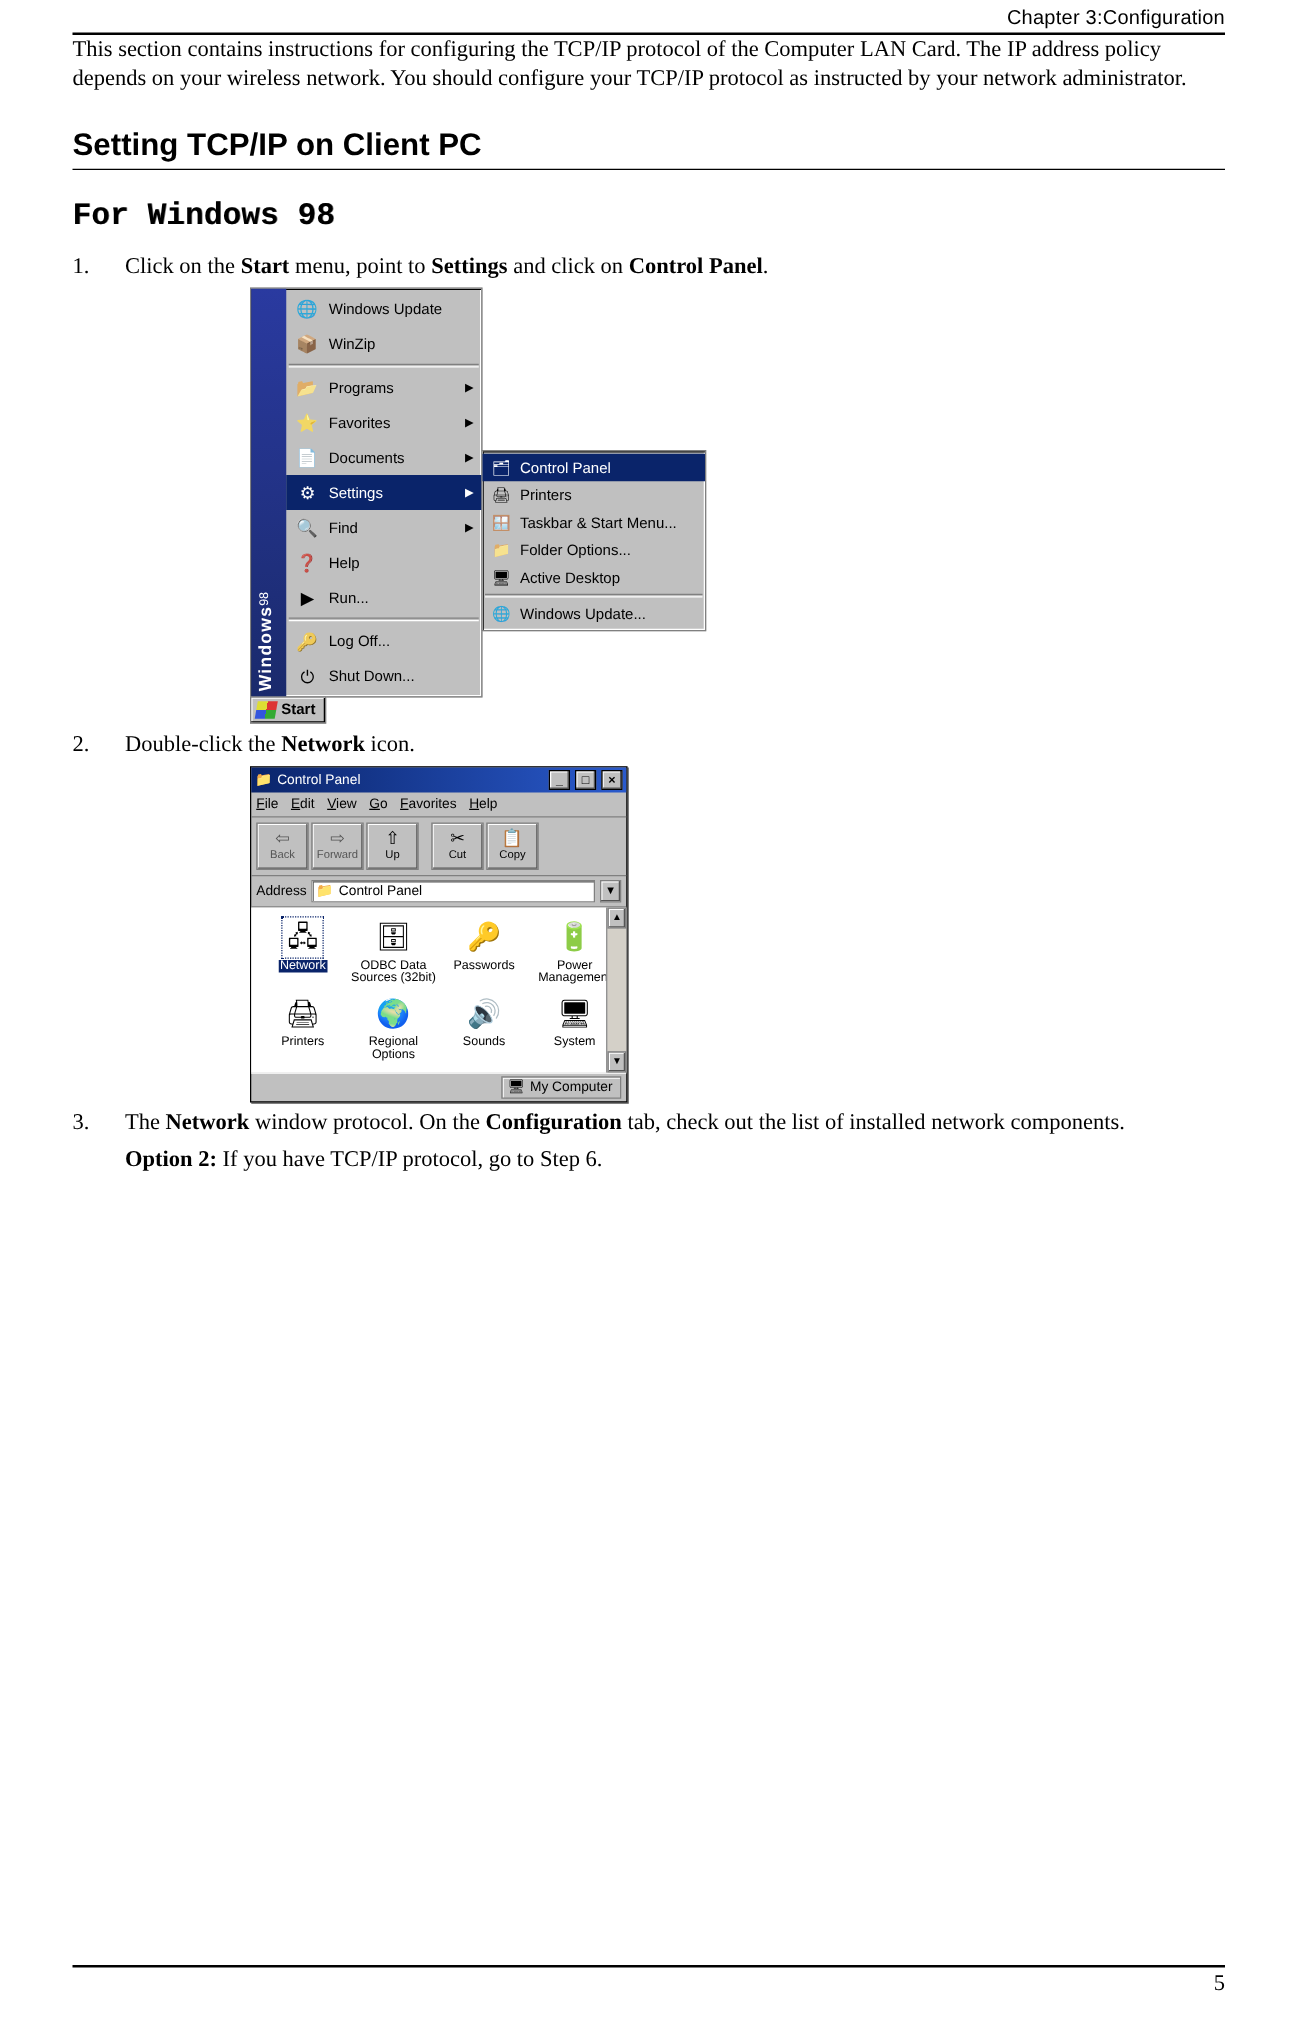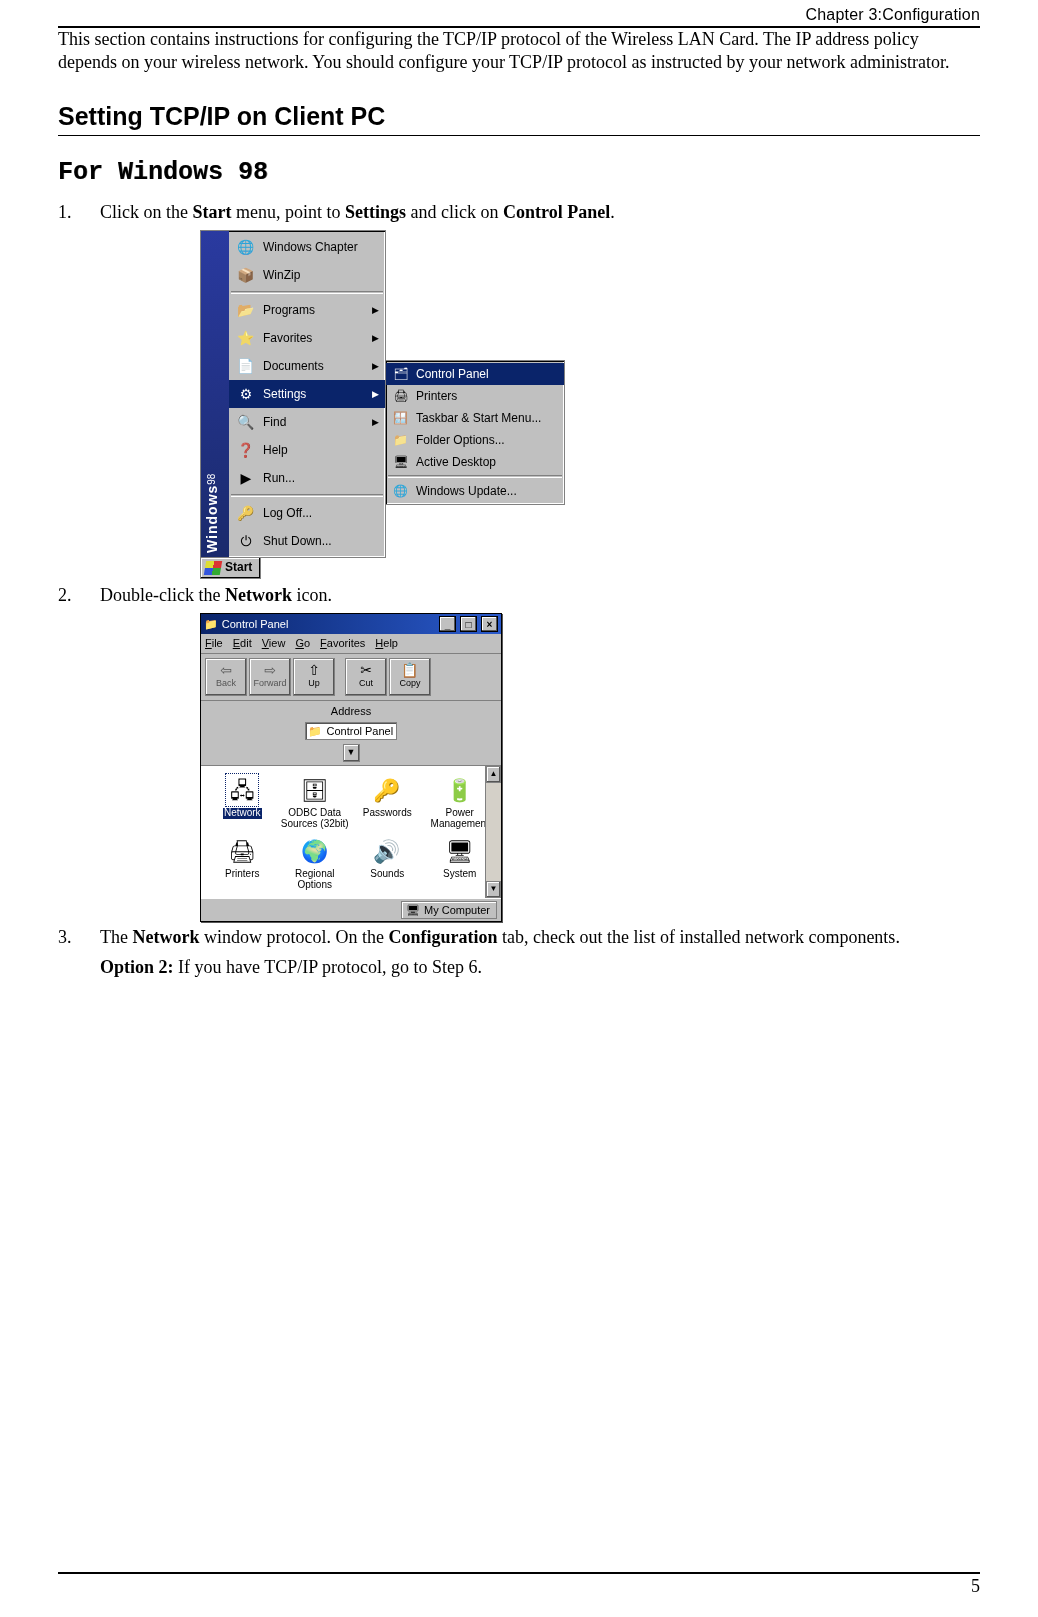--- a/index.html
+++ b/index.html
@@ -191,21 +191,21 @@
   }
   .tbtn{
     width:40px;height:36px;border:1px solid #808080;background:#c0c0c0;
     box-shadow:-1px -1px 0 #555 inset,1px 1px 0 #fff inset;
     display:flex;flex-direction:column;align-items:center;justify-content:center;
     font-size:9px;color:#555;gap:1px;
   }
   .tbtn.en{color:#000;}
   .tbtn .ico{font-size:14px;line-height:1;}
   .cp-tool .tsep{width:6px;}
-  .cp-addr{display:flex;align-items:center;gap:4px;padding:3px 4px;border-bottom:1px solid #808080;flex-direction:column;}
+  .cp-addr{display:flex;align-items:center;gap:4px;padding:3px 4px;border-bottom:1px solid #808080;}
   .cp-addr .field{flex:1;background:#fff;border:1px solid #808080;box-shadow:1px 1px 0 #555 inset;padding:1px 3px;display:flex;align-items:center;gap:4px;}
   .cp-addr .drop{width:15px;height:16px;background:#c0c0c0;border:1px solid #808080;box-shadow:-1px -1px 0 #555 inset,1px 1px 0 #fff inset;display:flex;align-items:center;justify-content:center;font-size:9px;}
   .cp-body{background:#fff;padding:8px 6px;display:grid;grid-template-columns:repeat(4,1fr);gap:6px 2px;position:relative;}
   .cp-icon{display:flex;flex-direction:column;align-items:center;text-align:center;gap:2px;font-size:10px;line-height:1.05;}
   .cp-icon .glyph{width:32px;height:32px;display:flex;align-items:center;justify-content:center;font-size:22px;}
   .cp-icon.sel .lbl{background:#0a246a;color:#fff;padding:0 1px;}
   .cp-icon.sel .glyph{outline:1px dotted #0a246a;}
   .cp-scroll{position:absolute;right:0;top:0;bottom:0;width:15px;background:#c0c0c0;border-left:1px solid #808080;display:flex;flex-direction:column;}
   .cp-scroll .sbtn{height:15px;background:#c0c0c0;border:1px solid #808080;box-shadow:-1px -1px 0 #555 inset,1px 1px 0 #fff inset;display:flex;align-items:center;justify-content:center;font-size:8px;}
   .cp-scroll .thumb{flex:1;background:#d4d0c8;}
@@ -223,21 +223,21 @@
     padding-top:2px;
   }
 </style>
 </head>
 <body>
 
 <div class="page">
   <div class="running-header">Chapter 3:Configuration</div>
 
 
-  <p class="intro-para">This section contains instructions for configuring the TCP/IP protocol of the Wireless LAN Card. The IP address policy depends on your wireless network. You should configure your TCP/IP protocol as instructed by your network administrator.</p>
+  <p class="intro-para">This section contains instructions for configuring the TCP/IP protocol of the Computer LAN Card. The IP address policy depends on your wireless network. You should configure your TCP/IP protocol as instructed by your network administrator.</p>
 
   <div class="section-h2">Setting TCP/IP on Client PC</div>
   <div class="section-h3">For Windows 98</div>
 
   <ol class="steps">
     <li>
       <span>
         <span>Click on the </span><b>Start</b><span> menu, point to </span><b>Settings</b><span> and click on </span><b>Control Panel</b><span>.</span>
       </span>
 
@@ -245,21 +245,21 @@
       <div class="fig">
         <div class="startmenu-wrap">
           <div style="display:flex;align-items:flex-start;">
             <div class="startmenu">
               <div class="sm-banner">
                 <span>Windows</span><span class="w98">98</span>
               </div>
               <div class="sm-col" id="sm-col">
                   <div class="sm-item">
                     <span class="ico">🌐</span>
-                    <span>Windows Chapter</span>
+                    <span>Windows Update</span>
                   </div>
                   <div class="sm-item">
                     <span class="ico">📦</span>
                     <span>WinZip</span>
                   </div>
                   <div class="sm-sep"></div>
                   <div class="sm-item">
                     <span class="ico">📂</span>
                     <span>Programs</span>
                     <span class="arrow">▶</span>

